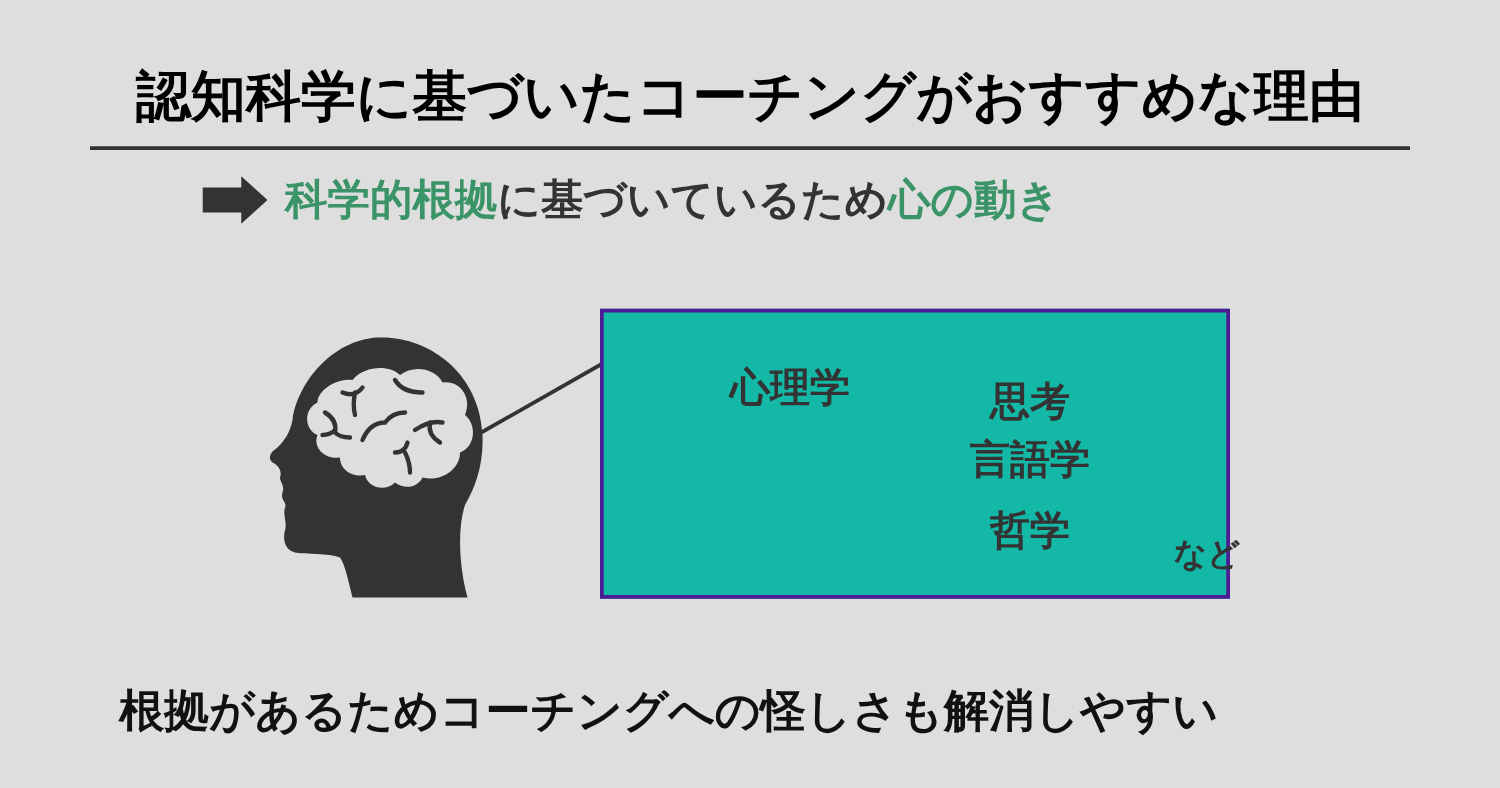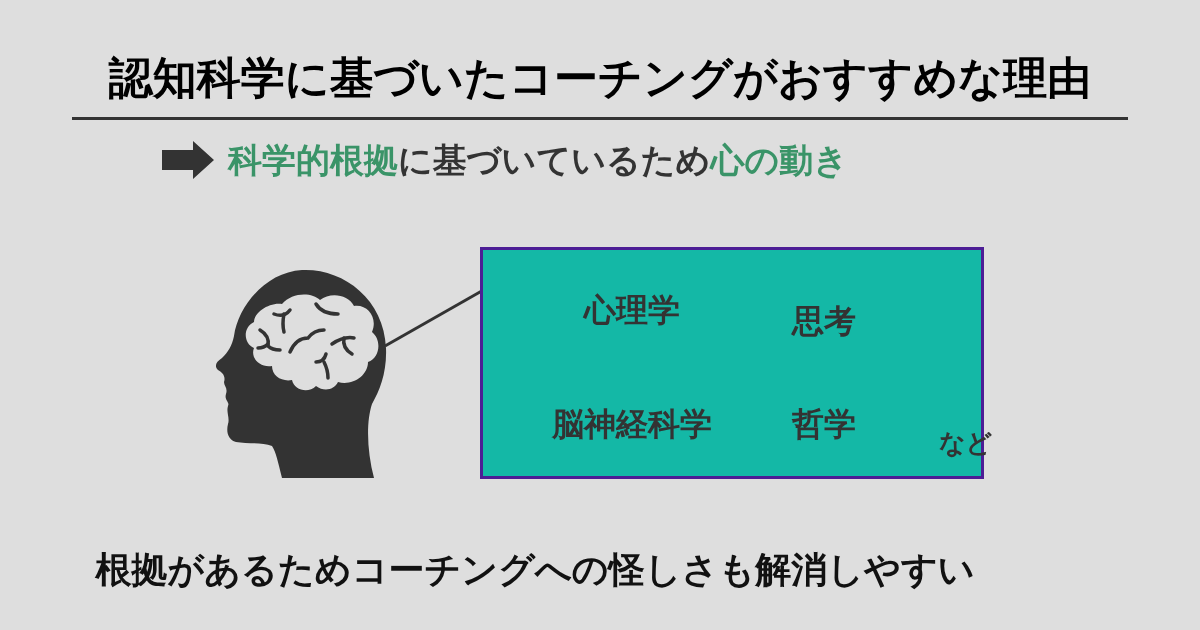--- a/index.html
+++ b/index.html
@@ -159,20 +159,20 @@
     <path d="M 120 82 Q 132 74, 142 76"></path>
     <path d="M 132 76 Q 130 86, 140 92"></path>
     <path d="M 104 100 Q 112 100, 114 92"></path>
     <path d="M 112 100 Q 116 108, 116 116"></path>
   </g>
 </svg>
 
 <div class="box">
   <div class="box-grid">
     <div class="item" style="left:149px; top:40px;">心理学</div>
-    <div class="item" style="left:149px; top:154px;">脳神経科学</div>
     <div class="item" style="left:341px; top:51px;">思考</div>
+    <div class="item" style="left:341px; top:97px;">言語学</div>
     <div class="item" style="left:341px; top:154px;">哲学</div>
     <div class="nado">など</div>
   </div>
 </div>
 
 <div class="footer">根拠があるためコーチングへの怪しさも解消しやすい</div>
 
 </body></html>

